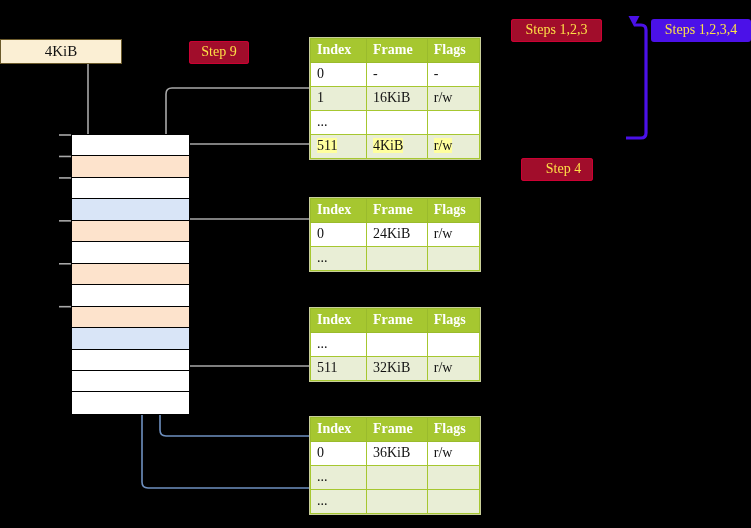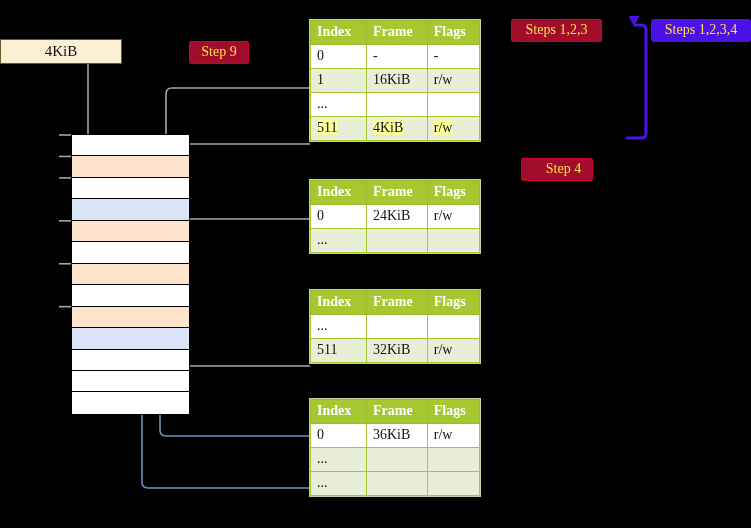--- a/index.html
+++ b/index.html
@@ -26,21 +26,21 @@
 
   
   #memgrid{position:absolute;left:71px;top:134px;width:119px;height:281px;
            border:1px solid #000;box-sizing:border-box;background:#fff;}
   #memgrid .cell{width:100%;box-sizing:border-box;border-bottom:1px solid #000;}
   #memgrid .cell:last-child{border-bottom:none;}
 
   
   .ptable{position:absolute;border-collapse:collapse;
           background:#fff;font-size:14px;color:#111;
-          box-shadow:0 0 0 1px #c9cf9a;}
+          box-shadow:0 0 0 1px #c9cf9a;margin-top:18px;}
   .ptable th{
     background:#A6C730;color:#fff;font-weight:bold;text-align:left;
     padding:3px 6px 4px 6px;border:1px solid #9ABB2C;font-size:14px;
   }
   .ptable td{
     padding:2px 6px 3px 6px;border:1px solid #A6C730;
     vertical-align:middle;height:18px;
   }
   .ptable tr.alt td{background:#E9EED6;}
   .ptable tr.plain td{background:#ffffff;}

